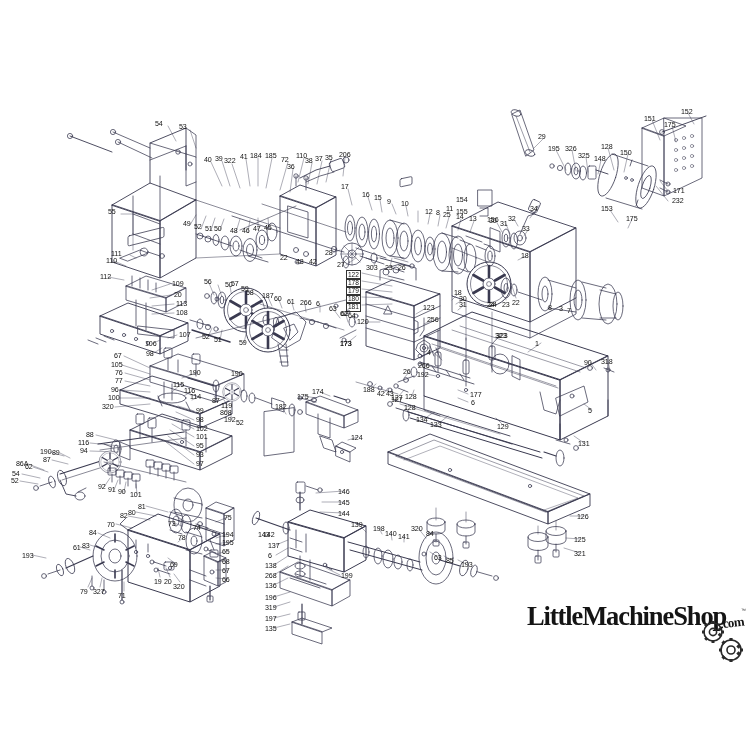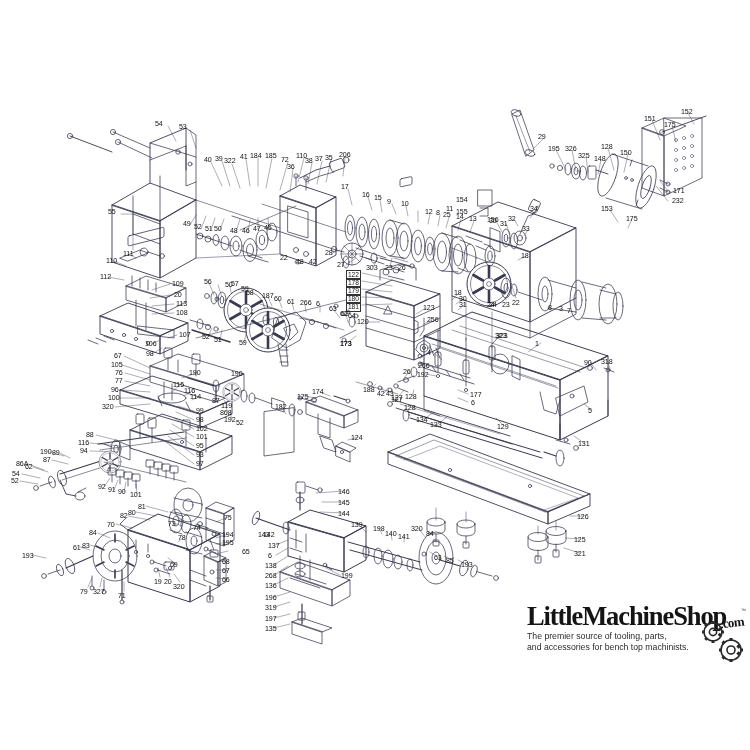--- a/index.html
+++ b/index.html
@@ -719,21 +719,21 @@
       <div class="cal" style="left: 522px; top: 226px;">33</div>
       <div class="cal" style="left: 489px; top: 218px;">30</div>
       <div class="cal" style="left: 500px; top: 221px;">31</div>
       <div class="cal" style="left: 521px; top: 253px;">18</div>
       <div class="cal" style="left: 489px; top: 302px;">24</div>
       <div class="cal" style="left: 502px; top: 302px;">23</div>
       <div class="cal" style="left: 512px; top: 300px;">22</div>
       <div class="cal" style="left: 548px; top: 305px;">8</div>
       <div class="cal" style="left: 559px; top: 306px;">3</div>
       <div class="cal" style="left: 567px; top: 308px;">7</div>
-      <div class="cal" style="left: 123px; top: 251px;">111</div>
+      <div class="cal" style="left: 111px; top: 251px;">111</div>
       <div class="cal" style="left: 106px; top: 258px;">110</div>
       <div class="cal" style="left: 100px; top: 274px;">112</div>
       <div class="cal" style="left: 172px; top: 281px;">109</div>
       <div class="cal" style="left: 174px; top: 292px;">20</div>
       <div class="cal" style="left: 176px; top: 301px;">113</div>
       <div class="cal" style="left: 176px; top: 310px;">108</div>
       <div class="cal" style="left: 179px; top: 332px;">107</div>
       <div class="cal" style="left: 145px; top: 341px;">106</div>
       <div class="cal" style="left: 146px; top: 351px;">98</div>
       <div class="cal" style="left: 204px; top: 279px;">56</div>
@@ -818,21 +818,21 @@
       <div class="cal" style="left: 80px; top: 589px;">79</div>
       <div class="cal" style="left: 93px; top: 589px;">327</div>
       <div class="cal" style="left: 118px; top: 593px;">71</div>
       <div class="cal" style="left: 154px; top: 579px;">19</div>
       <div class="cal" style="left: 164px; top: 579px;">20</div>
       <div class="cal" style="left: 173px; top: 584px;">320</div>
       <div class="cal" style="left: 224px; top: 515px;">75</div>
       <div class="cal" style="left: 193px; top: 525px;">74</div>
       <div class="cal" style="left: 222px; top: 532px;">194</div>
       <div class="cal" style="left: 222px; top: 540px;">195</div>
-      <div class="cal" style="left: 222px; top: 549px; padding-left: 20px;">65</div>
+      <div class="cal" style="left: 222px; top: 549px;">65</div>
       <div class="cal" style="left: 222px; top: 559px;">68</div>
       <div class="cal" style="left: 222px; top: 568px;">67</div>
       <div class="cal" style="left: 222px; top: 577px;">66</div>
       <div class="cal" style="left: 258px; top: 532px;">143</div>
       <div class="cal" style="left: 263px; top: 532px;">142</div>
       <div class="cal" style="left: 338px; top: 489px;">146</div>
       <div class="cal" style="left: 338px; top: 500px;">145</div>
       <div class="cal" style="left: 338px; top: 511px;">144</div>
       <div class="cal" style="left: 268px; top: 543px;">137</div>
       <div class="cal" style="left: 268px; top: 553px;">6</div>
@@ -882,24 +882,20 @@
       <div class="cal" style="left: 386px; top: 391px;">43</div>
       <div class="cal" style="left: 403px; top: 369px;">26</div>
       <div class="cal" style="left: 391px; top: 397px;">127</div>
       <div class="cal" style="left: 404px; top: 405px;">128</div>
       <div class="cal" style="left: 231px; top: 371px;">190</div>
     </div>
 
   <div id="logo">
     <div id="logo-word">LittleMachineShop</div>
     <div id="logo-tm">™</div>
-    <div id="logo-tag">
-      <div>The premier source of tooling, parts,</div>
-      <div>and accessories for bench top machinists.</div>
-    </div>
     <svg id="logo-gears" viewBox="0 0 50 46">
       <g fill="none" stroke="#2a2a2a" stroke-width="1.6">
         <circle cx="17" cy="13" r="9"></circle>
           <circle cx="17" cy="13" r="3.6"></circle>
         <g stroke-width="3">
           <path d="M17,2 L17,5 M17,21 L17,24 M6,13 L9,13 M25,13 L28,13
                    M9.2,5.2 L11.3,7.3 M22.7,14.7 L24.8,16.8
                    M9.2,20.8 L11.3,18.7 M22.7,11.3 L24.8,9.2"></path>
         </g>
         <circle cx="35" cy="31" r="10"></circle>

